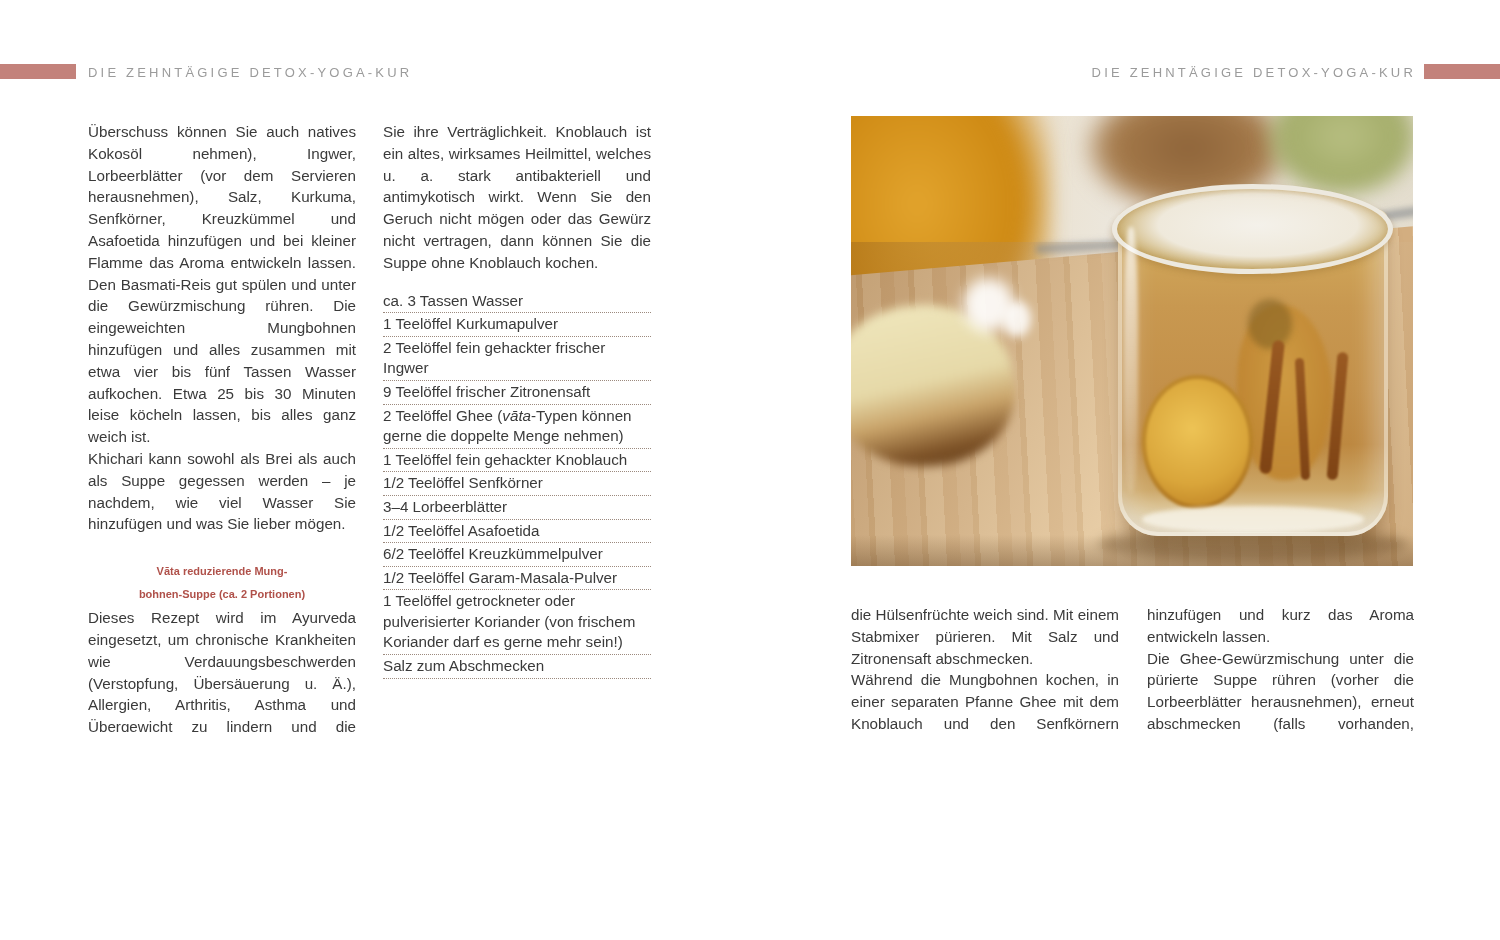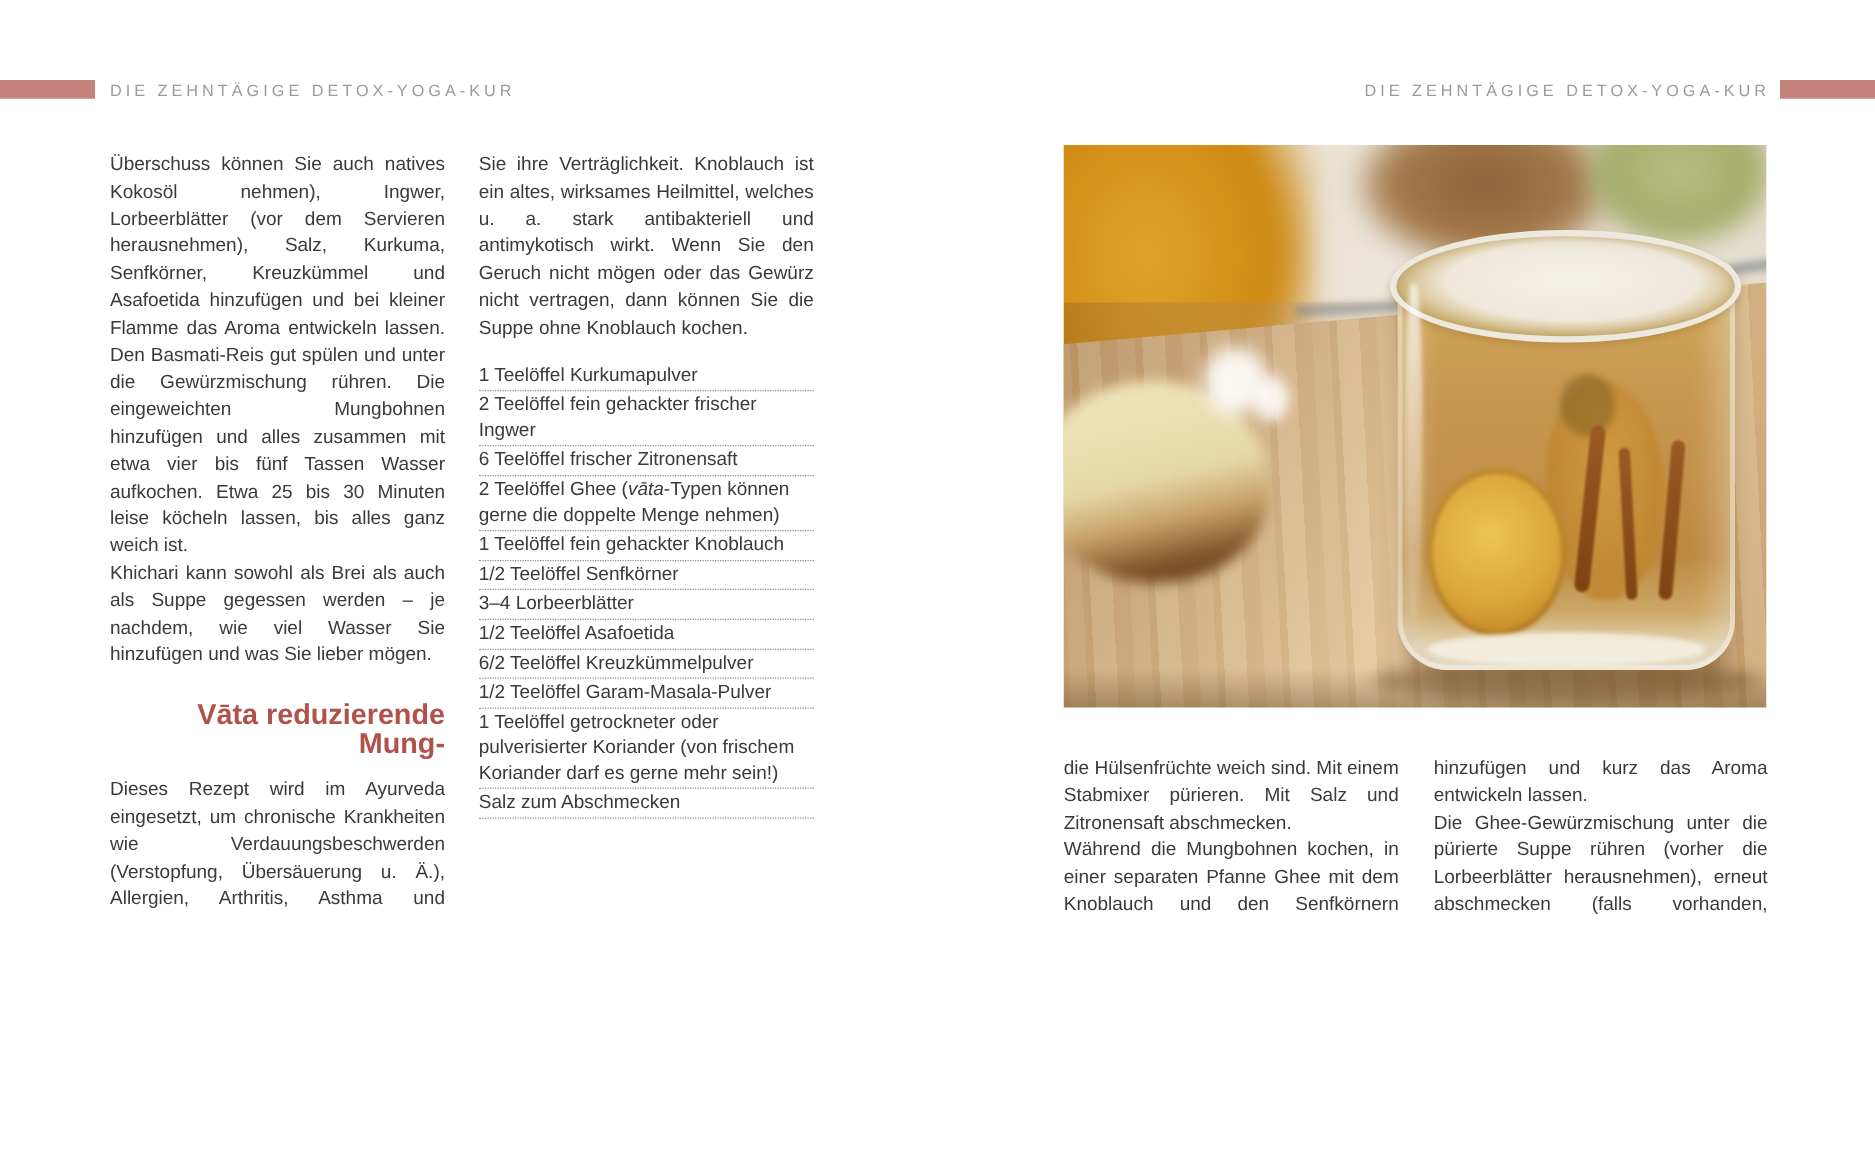--- a/index.html
+++ b/index.html
@@ -23,22 +23,22 @@
     position:absolute;width:268px;font-size:15.2px;line-height:21.8px;
     text-align:justify;hyphens:auto;color:#3a3a3a;
   }
   .col p{margin:0;}
   .col1{left:88px;top:121px;}
   .col2{left:383px;top:121px;}
   .col3{left:851px;top:604px;}
   .col4{left:1147px;top:604px;width:267px;}
 
   .recipe-heading{
-    margin:25px 0 16px;font-size:23px;line-height:22.5px;font-weight:bold;
-    color:#b0514a;text-align:right;
+    margin:25px 0 2px;font-size:11px;line-height:22.5px;font-weight:bold;
+    color:#b0514a;text-align:center;
   }
   .recipe-heading span{display:block;}
 
   .ingredients{
     list-style:none;margin:16px 0 0;padding:0;text-align:left;
   }
   .ingredients li{
     padding:1px 0 1px;border-bottom:1px dotted #9c8a7e;line-height:20.6px;
   }
   .ingredients .it{font-style:italic;}
@@ -144,36 +144,40 @@
   <div class="accent-bar left"></div>
   <div class="running-head left">DIE ZEHNTÄGIGE DETOX-YOGA-KUR</div>
   <div class="running-head right">DIE ZEHNTÄGIGE DETOX-YOGA-KUR</div>
   <div class="accent-bar right"></div>
 
   <div class="col col1">
     <p>Überschuss können Sie auch natives Kokosöl nehmen), Ingwer, Lorbeerblätter (vor dem Servieren herausnehmen), Salz, Kurkuma, Senfkörner, Kreuzkümmel und Asafoetida hinzufügen und bei kleiner Flamme das Aroma entwickeln lassen. Den Basmati-Reis gut spülen und unter die Gewürzmischung rühren. Die eingeweichten Mungbohnen hinzufügen und alles zusammen mit etwa vier bis fünf Tassen Wasser aufkochen. Etwa 25 bis 30 Minuten leise köcheln lassen, bis alles ganz weich ist.</p>
     <p>Khichari kann sowohl als Brei als auch als Suppe gegessen werden – je nachdem, wie viel Wasser Sie hinzufügen und was Sie lieber mögen.</p>
     <h2 class="recipe-heading">
       <span>Vāta reduzierende Mung-</span>
+      <span>bohnen-Suppe (ca. 2 Portionen)</span>
     </h2>
     <p>Dieses Rezept wird im Ayurveda eingesetzt, um chronische Krankheiten wie Verdauungsbeschwerden (Verstopfung, Übersäuerung u. Ä.), Allergien, Arthritis, Asthma und Übergewicht zu lindern und die Gesundheit und Vitalität zu steigern. Um tief eingelagerte Schlacken zu lösen, kann die Suppe bis zu sieben Tage lang gegessen werden. Sie ist sehr nährend und schenkt viel Energie. Wenn Sie empfindlich auf wärmende Gewürze (Ingwer, Garam Masala u. Ä.) reagieren, dann reduzieren Sie diese am Anfang und prüfen</p>
   </div>
 
   <div class="col col2">
     <p>Sie ihre Verträglichkeit. Knoblauch ist ein altes, wirksames Heilmittel, welches u. a. stark antibakteriell und antimykotisch wirkt. Wenn Sie den Geruch nicht mögen oder das Gewürz nicht vertragen, dann können Sie die Suppe ohne Knoblauch kochen.</p>
 
     <ul class="ingredients">
       <li>
+        <div>ca. 3 Tassen Wasser</div>
+      </li>
+      <li>
         <div>1 Teelöffel Kurkumapulver</div>
       </li>
       <li>
         <div>2 Teelöffel fein gehackter frischer Ingwer</div>
       </li>
       <li>
-        <div>6 Teelöffel frischer Zitronensaft</div>
+        <div>9 Teelöffel frischer Zitronensaft</div>
       </li>
       <li>
         <div>
           <span>2 Teelöffel Ghee (</span><span class="it">vāta</span><span>-Typen können</span>
         </div>
         <div>gerne die doppelte Menge nehmen)</div>
       </li>
       <li>
         <div>1 Teelöffel fein gehackter Knoblauch</div>
       </li>

